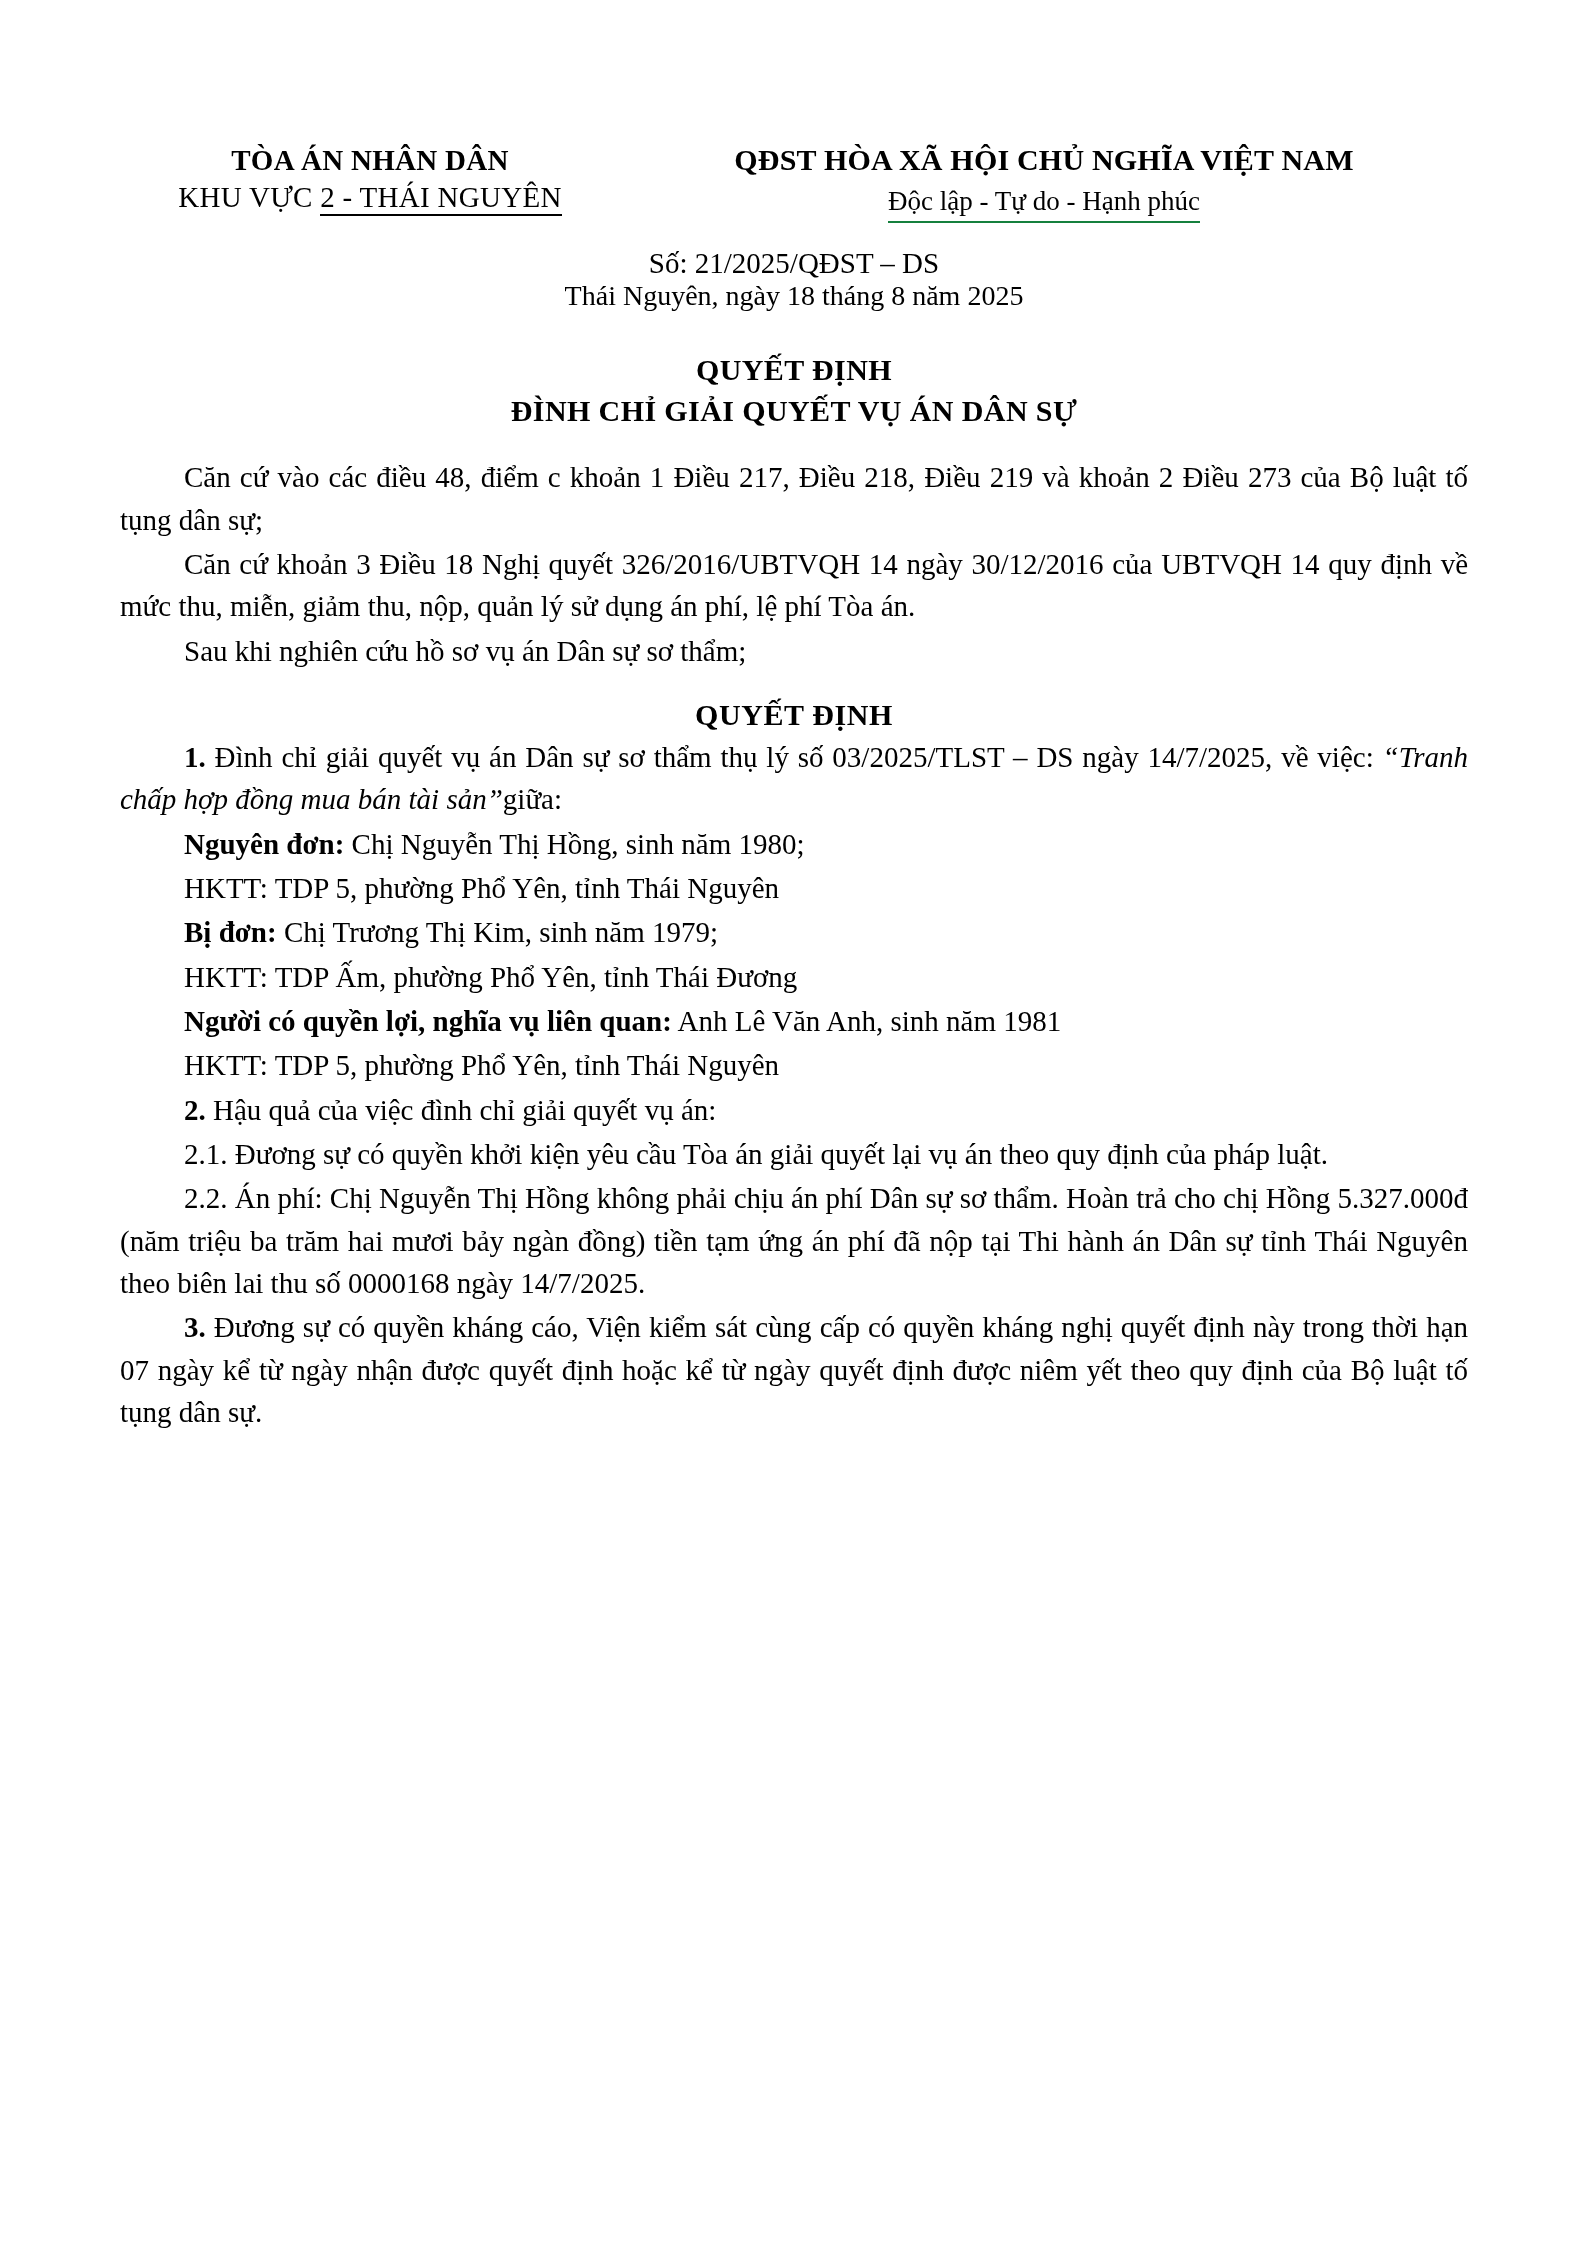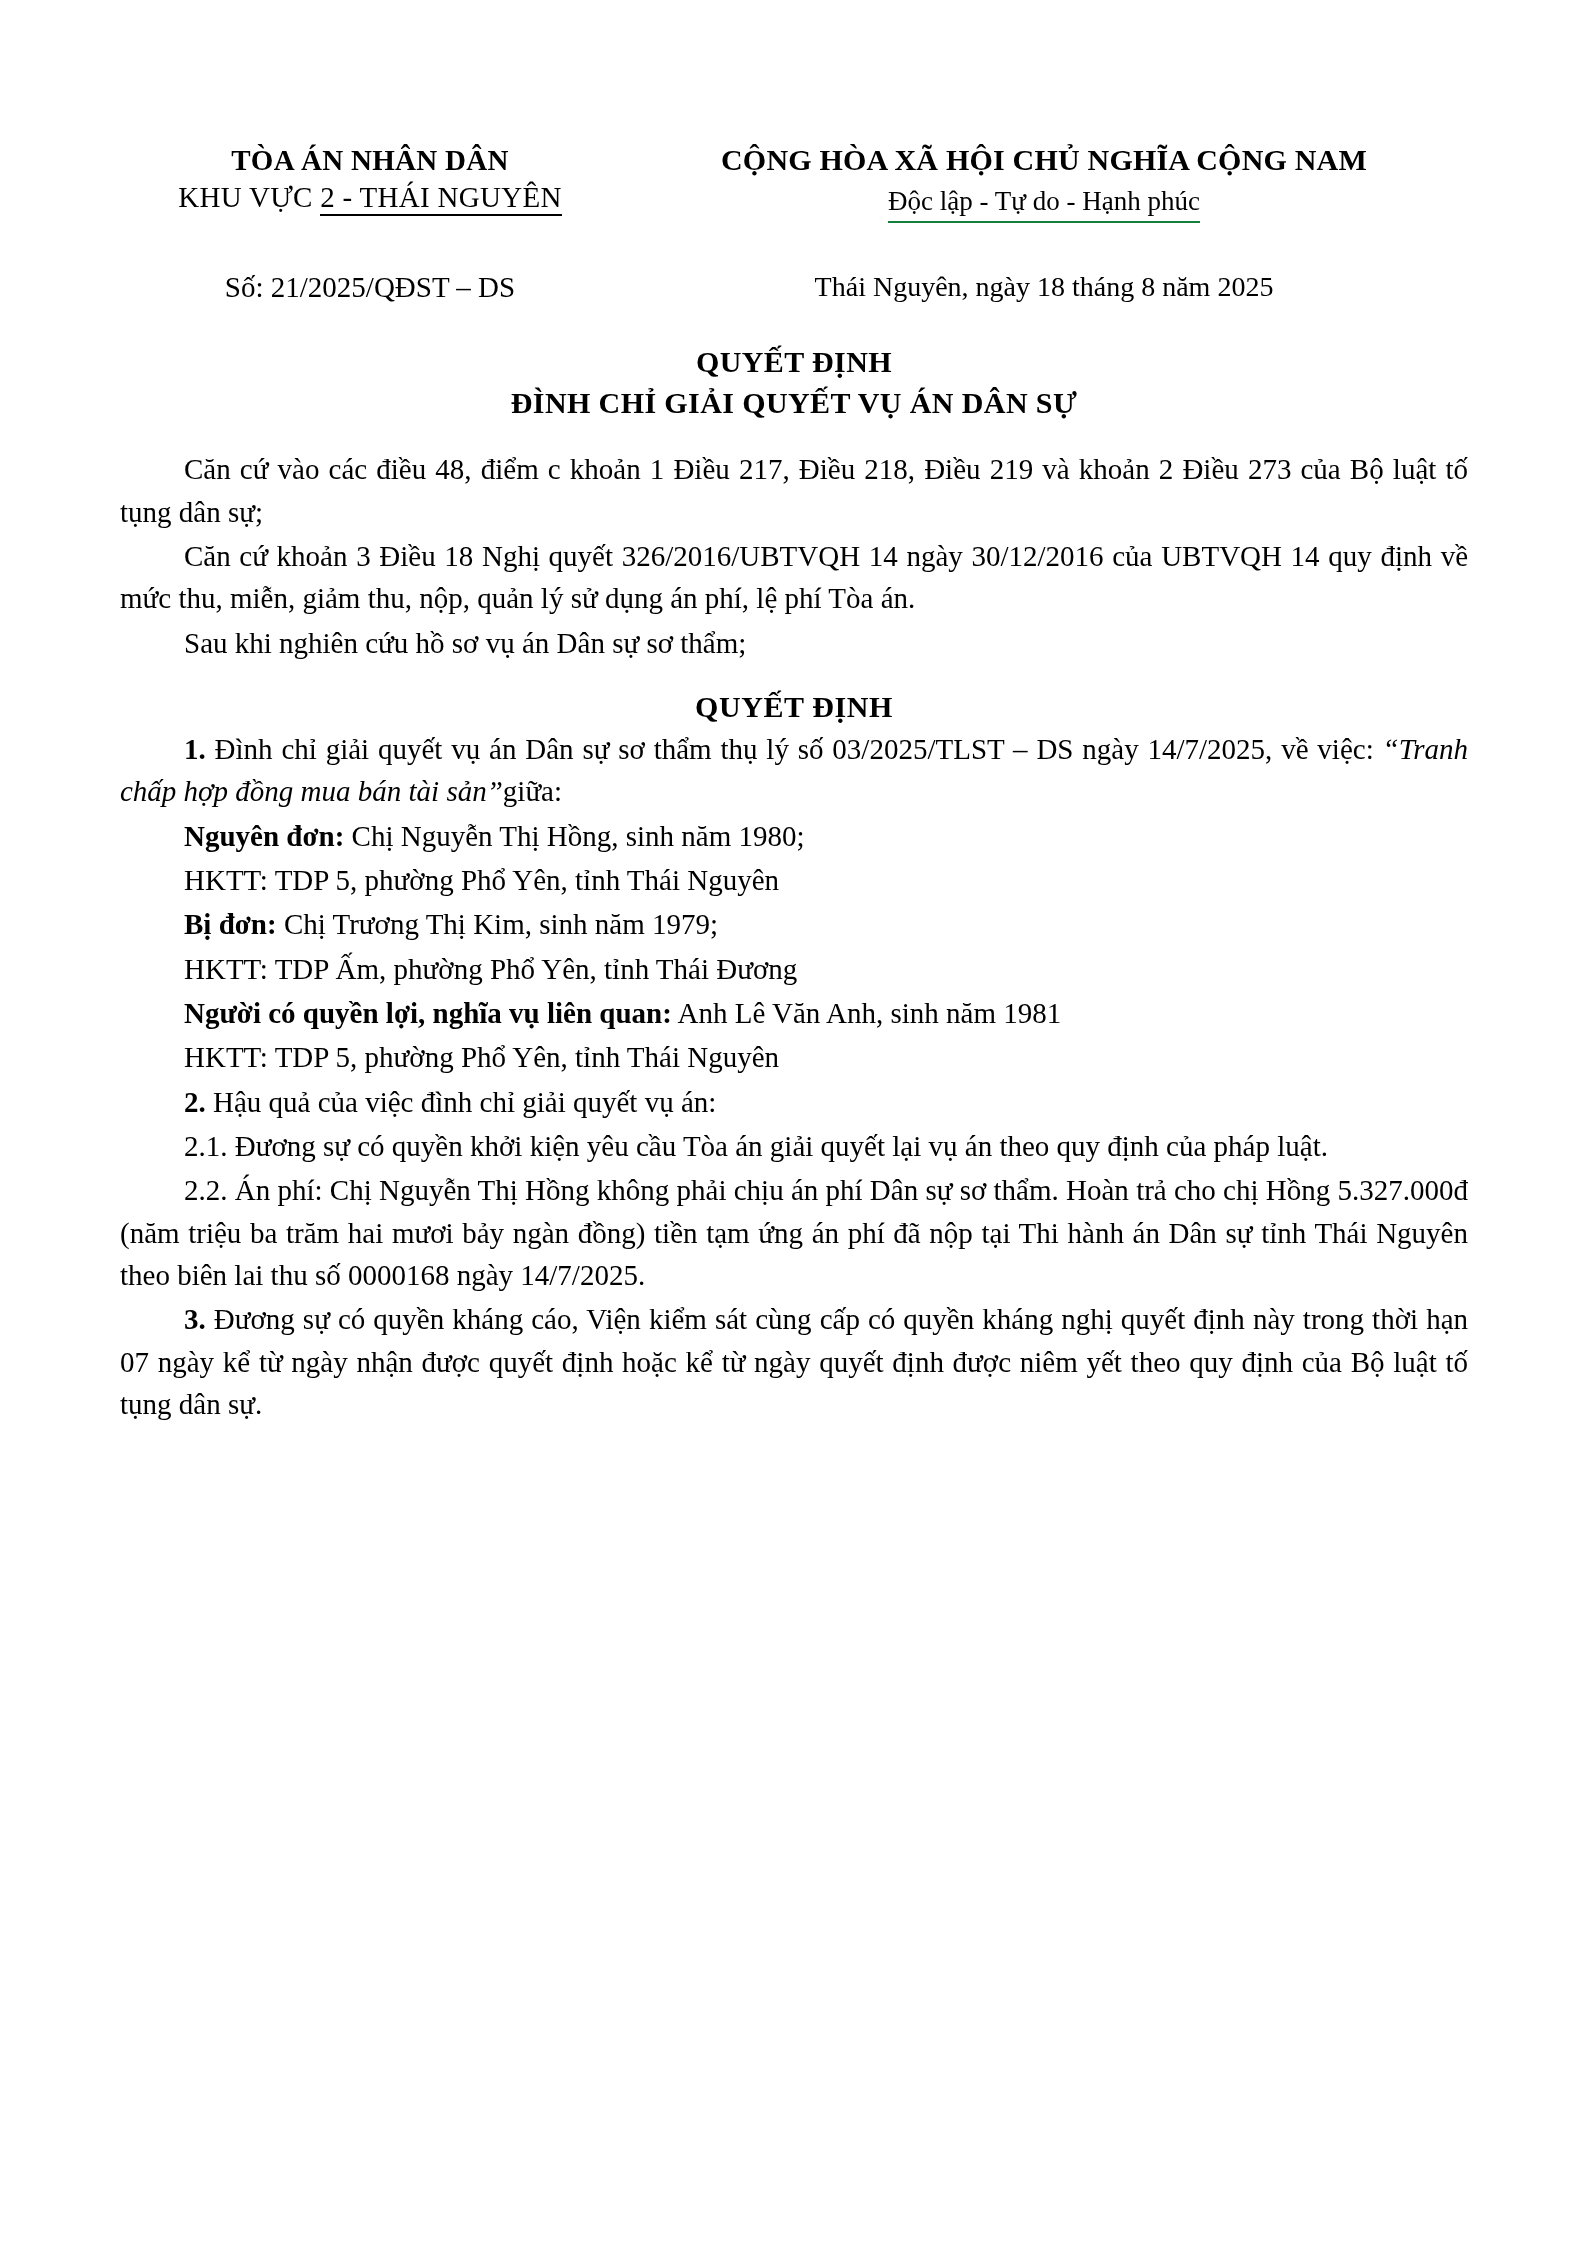--- a/index.html
+++ b/index.html
@@ -66,22 +66,23 @@
     font-size: 27px;
     line-height: 1.35;
     display: inline-block;
     border-bottom: 2px solid #15803d;
     padding-bottom: 2px;
     margin-top: 4px;
   }
   
   .subheader {
     display: flex;
-    flex-direction: row;
-    margin-top: 48px;
+    flex-direction: column;
+    margin-top: 24px;
+    align-items: center;
   }
   .so-number {
     width: 500px;
     text-align: center;
     font-size: 29px;
   }
   .place-date {
     flex: 1;
     text-align: center;
     font-size: 28px;
@@ -134,21 +135,21 @@
 <body>
 
 <div class="page">
 
   <div class="header">
     <div class="header-left">
       <div class="org-line1">TÒA ÁN NHÂN DÂN</div>
       <div class="org-line2"><span>KHU VỰC </span><span class="underline-part">2 - THÁI NGUYÊN</span></div>
     </div>
     <div class="header-right">
-      <div class="nation-line1">CỘNG HÒA XÃ HỘI CHỦ NGHĨA CỘNG NAM</div>
+      <div class="nation-line1">QĐST HÒA XÃ HỘI CHỦ NGHĨA VIỆT NAM</div>
       <div class="nation-line2">Độc lập - Tự do - Hạnh phúc</div>
     </div>
   </div>
 
   <div class="subheader">
     <div class="so-number">Số: 21/2025/QĐST – DS</div>
     <div class="place-date">Thái Nguyên, ngày 18 tháng 8  năm 2025</div>
   </div>
 
   <div class="doc-title">QUYẾT ĐỊNH</div>

